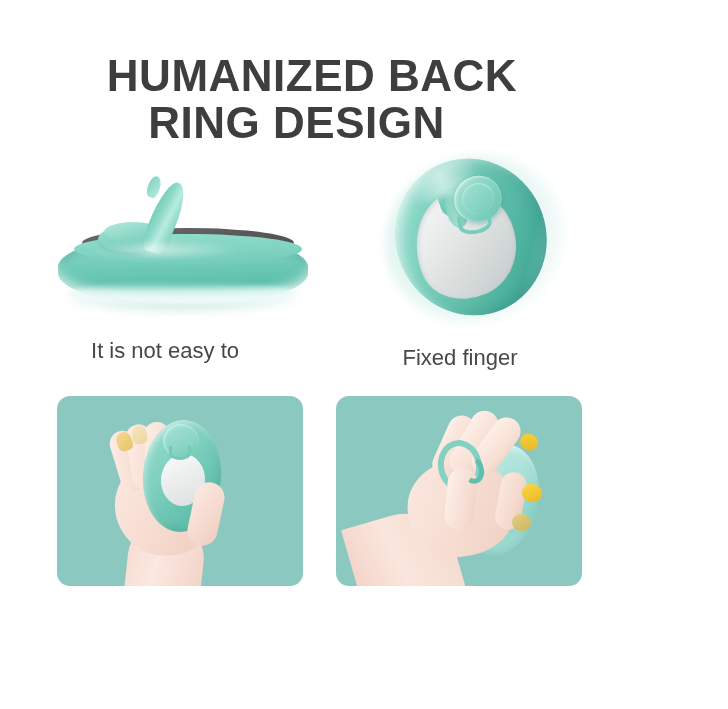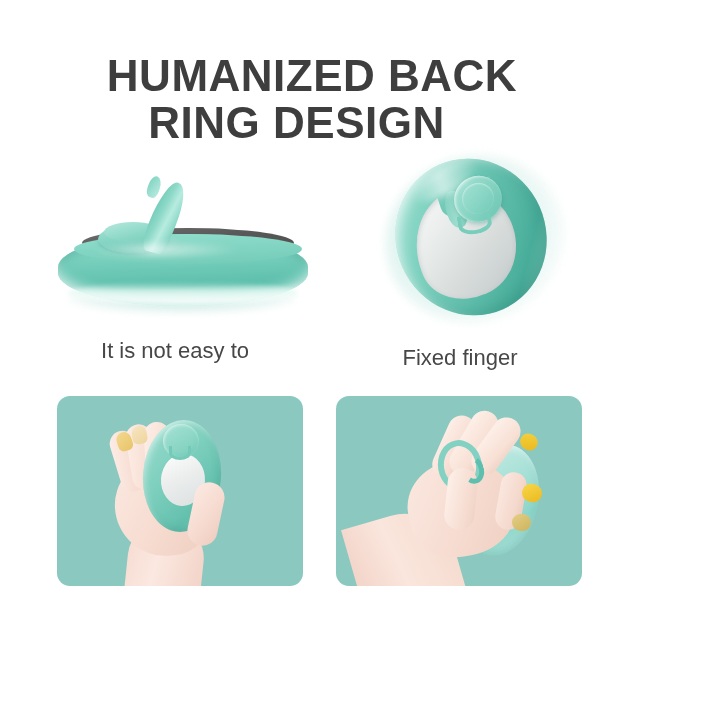--- a/index.html
+++ b/index.html
@@ -38,21 +38,21 @@
 
   
   .caption {
     position: absolute;
     font-size: 22px;
     color: #474747;
     line-height: 25px;
     text-align: center;
   }
   .caption-left {
-    left: 47px;
+    left: 37px;
     top: 338px;
     width: 256px;
   }
   .caption-right {
     left: 332px;
     top: 345px;
     width: 256px;
   }
 
   

